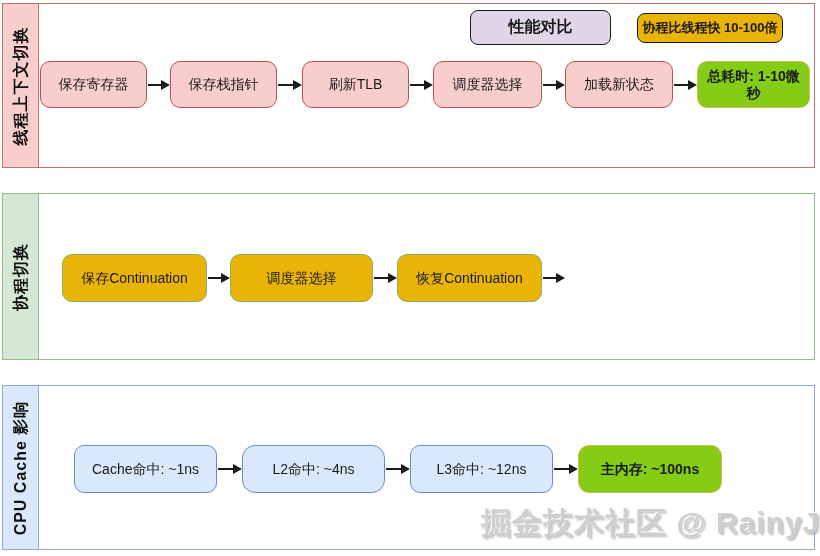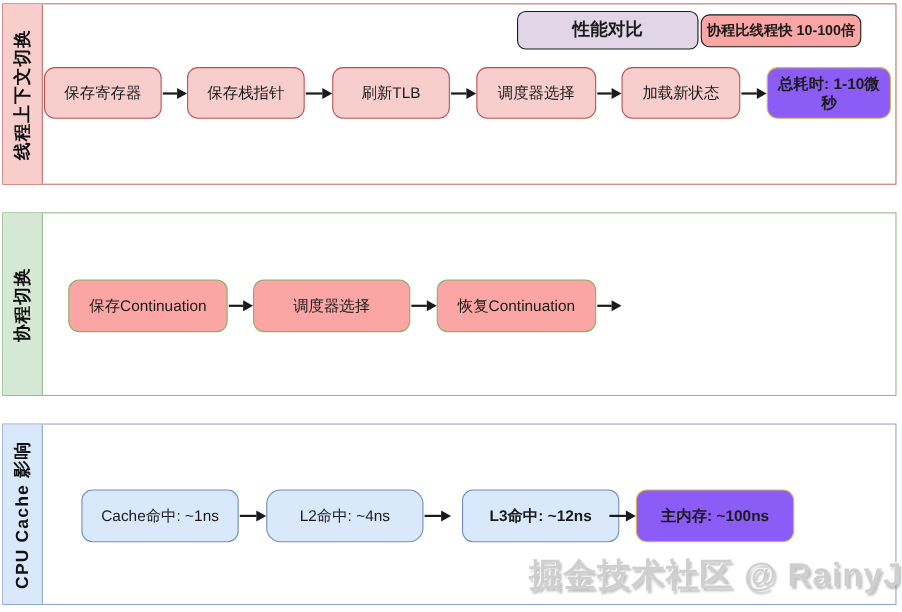--- a/index.html
+++ b/index.html
@@ -58,36 +58,36 @@
     align-items: center;
     justify-content: center;
     text-align: center;
     font-size: 14px;
     line-height: 1.15;
     padding: 0 3px;
   }
   .node.emph { font-weight: 700; }
 
   .pink   { background: #f8cecc; border-color: #b85450; }
-  .green  { background: #fca5a5; border-color: #82b366; }
+  .green  { background: #eab308; border-color: #82b366; }
   .blue   { background: #dae8fc; border-color: #6c8ebf; }
-  .yellow { background: #8b5cf6; border-color: #d6b656; }
+  .yellow { background: #84cc16; border-color: #d6b656; }
   .purple { background: #e1d5e7; border-color: #9673a6; }
 
   
   .badge {
     position: absolute;
     border: 1.5px solid;
     border-radius: 8px;
     display: flex;
     align-items: center;
     justify-content: center;
     font-weight: 700;
   }
-  #badge-performance { left: 470px; top: 10px; width: 165px; height: 35px; font-size: 16px; }
+  #badge-performance { left: 470px; top: 10px; width: 141px; height: 35px; font-size: 16px; }
   #badge-comparison  { left: 637px; top: 13px; width: 146px; height: 30px; font-size: 13px; }
 
   
   .arrow {
     position: absolute;
     height: 2px;
     background: #1a1a1a;
   }
   .arrow::after {
     content: "";
@@ -165,22 +165,22 @@
   <div class="node green r2" style="left:62px;  width:145px;text-align:right;">保存Continuation</div>
   <div class="node green r2" style="left:230px; width:143px;">调度器选择</div>
   <div class="node green r2" style="left:397px; width:145px;">恢复Continuation</div>
 
   <div class="arrow a2" style="left:208px; width:13px;"></div>
   <div class="arrow a2" style="left:374px; width:14px;"></div>
   <div class="arrow a2" style="left:543px; width:13px;"></div>
 
   <div class="node blue r3" style="left:74px;  width:143px;">Cache命中: ~1ns</div>
   <div class="node blue r3" style="left:242px; width:143px;border-radius:13px;">L2命中: ~4ns</div>
-  <div class="node blue r3" style="left:420px; width:143px;font-weight:bold;">L3命中: ~12ns</div>
-  <div class="node yellow emph r3" style="left:578px; width:144px;">主内存: ~100ns</div>
+  <div class="node blue r3" style="left:410px; width:143px;">L3命中: ~12ns</div>
+  <div class="node yellow emph r3" style="left:578px; width:144px;border-radius:11px;">主内存: ~100ns</div>
 
   <div class="arrow a3" style="left:218px; width:15px;"></div>
   <div class="arrow a3" style="left:386px; width:15px;"></div>
   <div class="arrow a3" style="left:554px; width:15px;"></div>
 
   <div id="watermark">掘金技术社区 @ RainyJiang</div>
 
 </div>
 
 </body></html>

